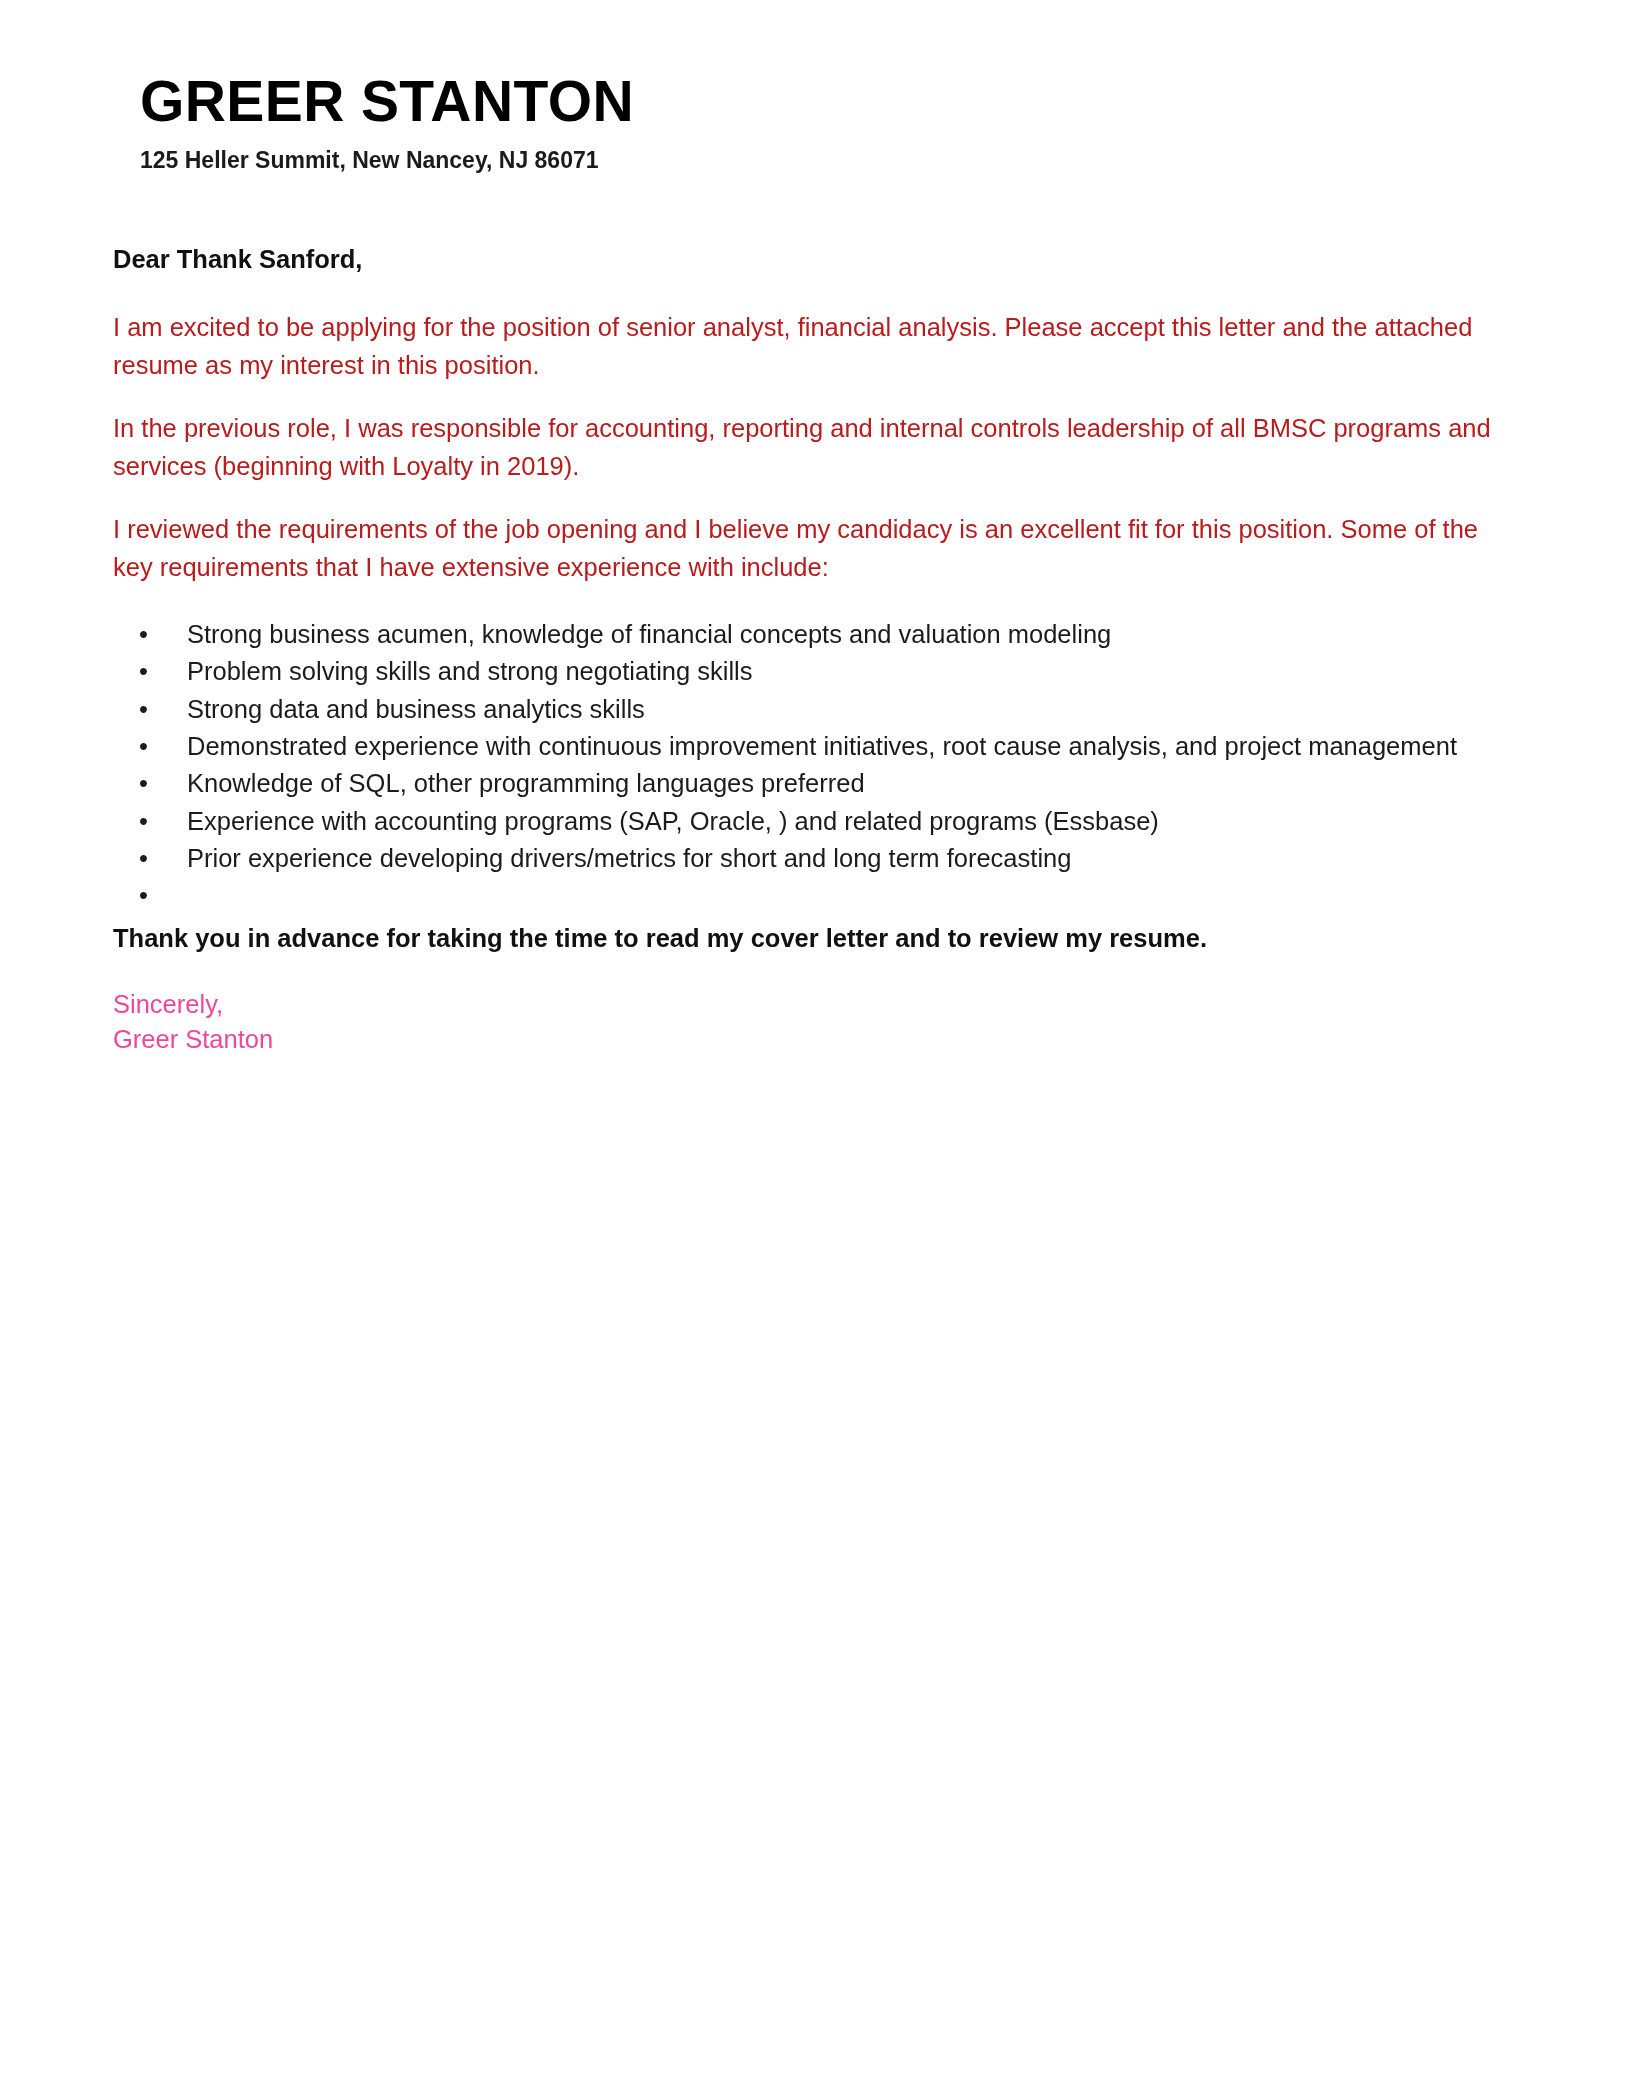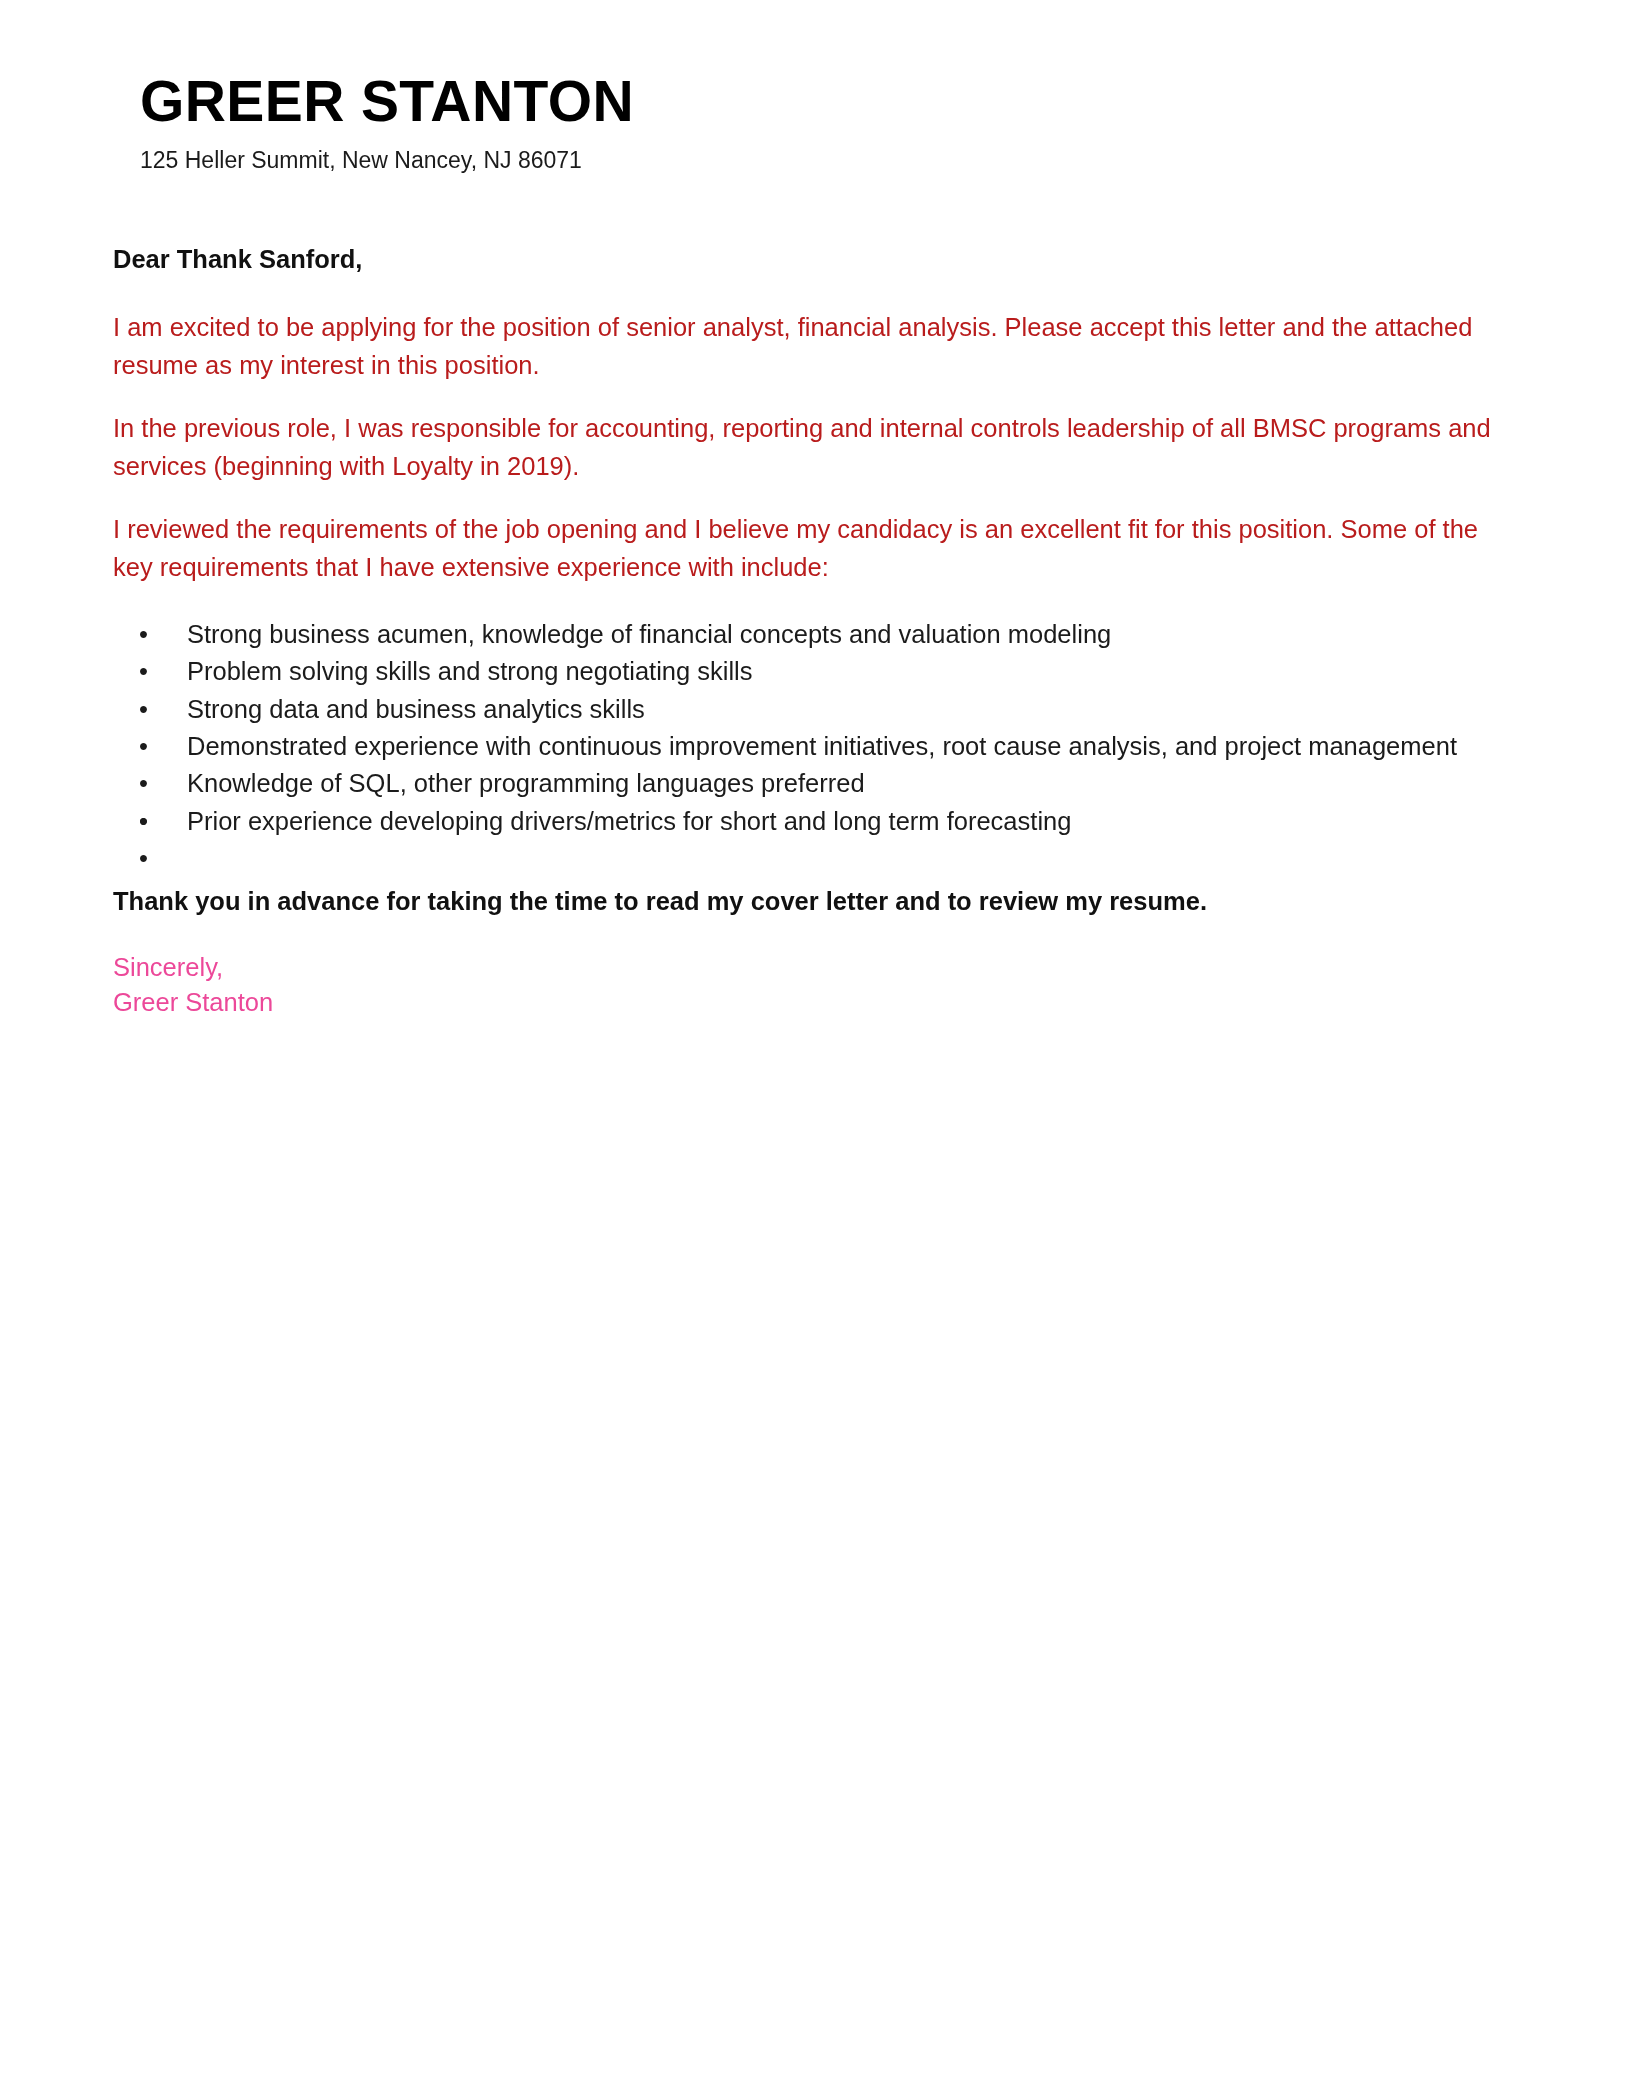--- a/index.html
+++ b/index.html
@@ -40,21 +40,21 @@
     font-size: 57px;
     font-weight: 700;
     letter-spacing: 0.4px;
     line-height: 1.05;
     color: #000000;
     margin: 0;
     white-space: nowrap;
   }
   .address {
     font-size: 23px;
-    font-weight: 400;
+    font-weight: 700;
     color: #1b1b1b;
     margin: 0;
     padding-top: 14px;
     line-height: 1.3;
   }
 
   
   .letter-body {
     padding-top: 66px;
     width: 1400px;
@@ -156,20 +156,21 @@
         <li class="req-item">
           <span class="bullet">•</span>
           <span>Demonstrated experience with continuous improvement initiatives, root cause analysis, and project management</span>
         </li>
         <li class="req-item">
           <span class="bullet">•</span>
           <span>Knowledge of SQL, other programming languages preferred</span>
         </li>
         <li class="req-item">
           <span class="bullet">•</span>
+          <span>Experience with accounting programs (SAP, Oracle, ) and related programs (Essbase)</span>
         </li>
         <li class="req-item">
           <span class="bullet">•</span>
           <span>Prior experience developing drivers/metrics for short and long term forecasting</span>
         </li>
         <li class="req-item">
           <span class="bullet">•</span>
         </li>
       </ul>
 

